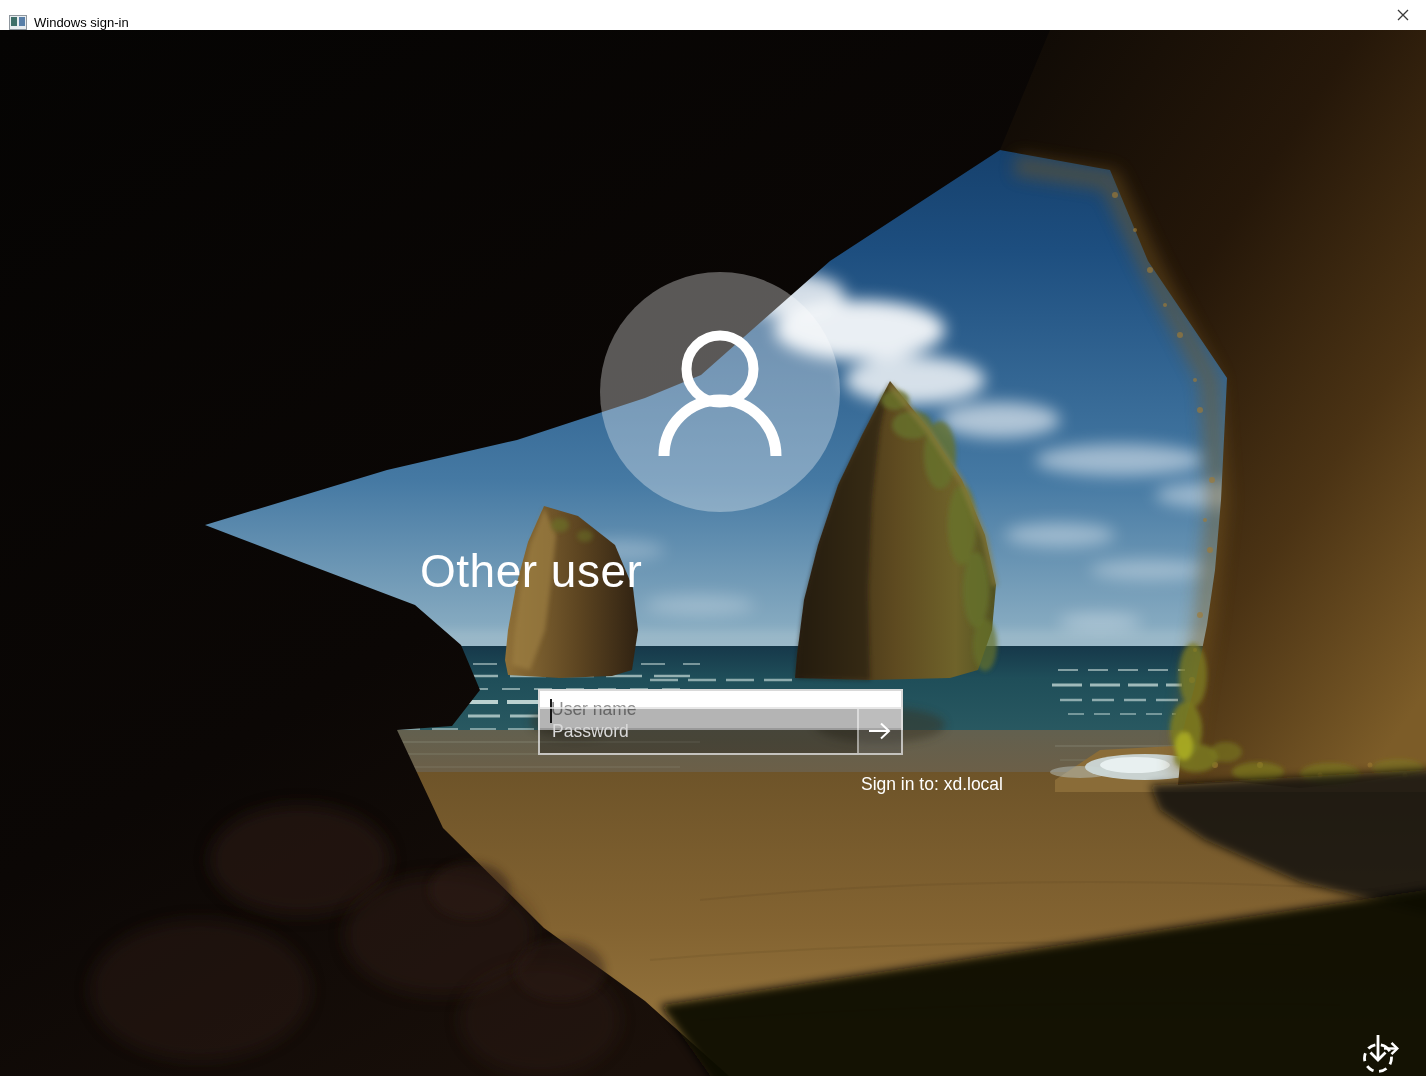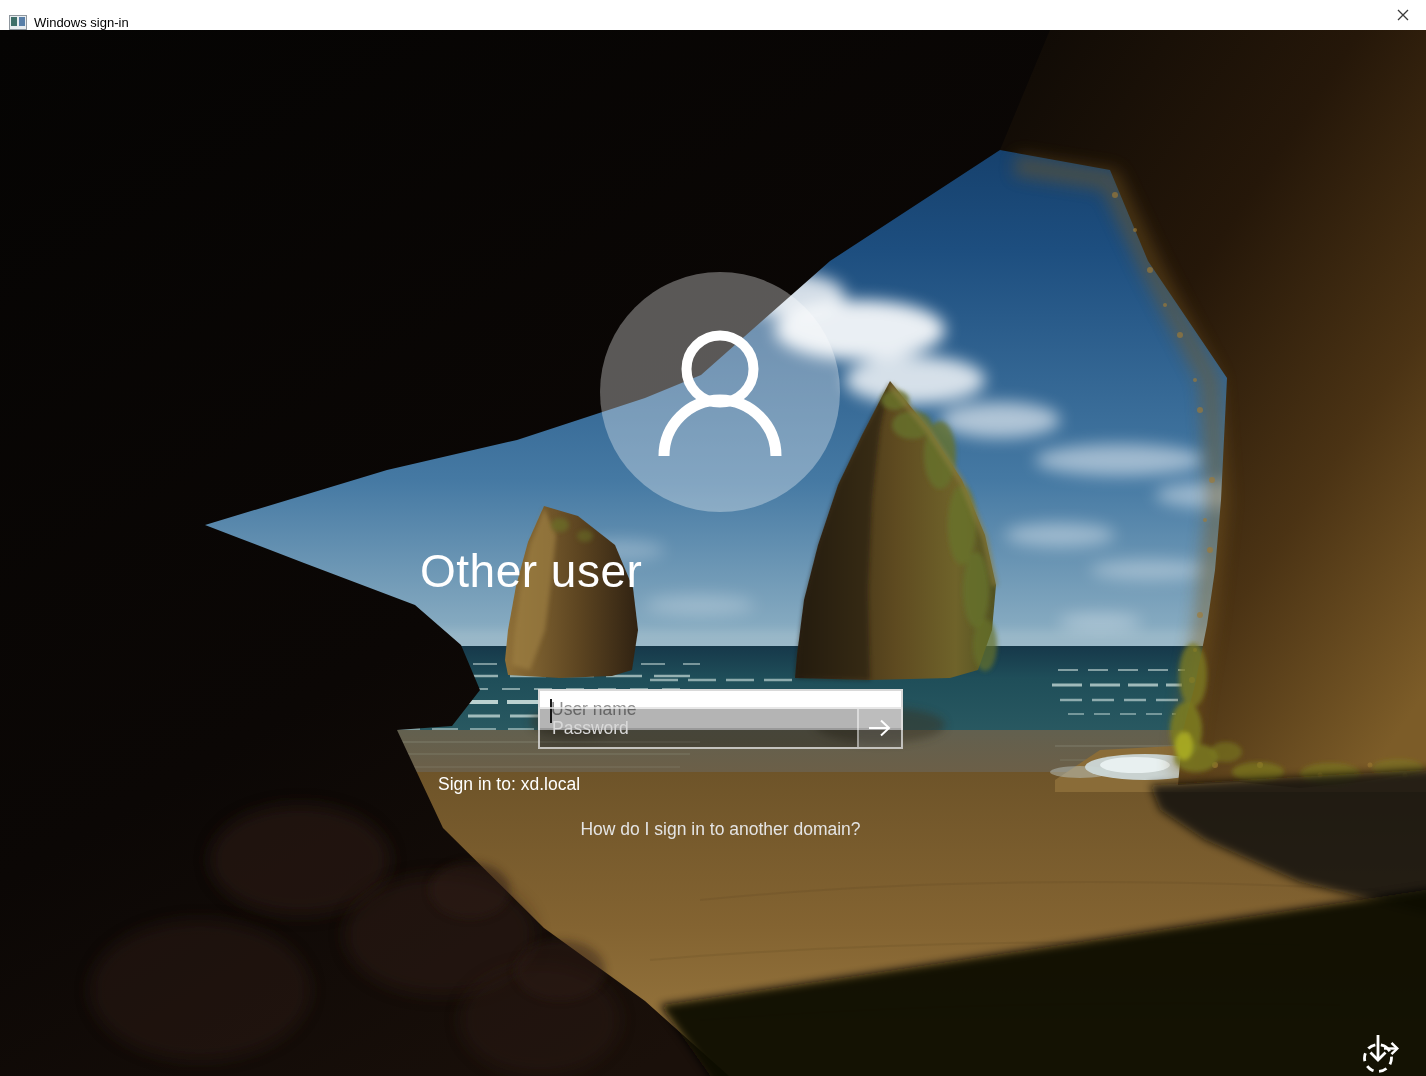--- a/index.html
+++ b/index.html
@@ -38,35 +38,35 @@
   .field{position:absolute;left:538px;width:365px;box-sizing:border-box;}
   .username-wrap{top:611px;height:41px;background:#ffffff;border:2px solid #d9d9d9;margin-top:48px;}
   .username-wrap input{
     width:100%;height:100%;border:none;outline:none;background:transparent;
     font-family:inherit;font-size:17.5px;color:#111;padding:0 10px 0 11px;box-sizing:border-box;
   }
   .username-wrap input::placeholder{color:#8f8f8f;opacity:1;}
   .caret{position:absolute;left:10px;top:8px;width:1.5px;height:24px;background:#1b1b1b;animation:blink 1.1s steps(1) infinite;}
   @keyframes blink{50%{opacity:0;}}
   .password-wrap{
-    top:677px;height:42px;border:2px solid rgba(255,255,255,0.68);
+    top:677px;height:48px;border:2px solid rgba(255,255,255,0.68);
     background:rgba(8,8,8,0.30);display:flex;align-items:stretch;
   }
   .password-wrap input{
     flex:1;min-width:0;border:none;outline:none;background:transparent;
     font-family:inherit;font-size:17.5px;color:#f0f0f0;padding:0 8px 0 12px;
   }
   .password-wrap input::placeholder{color:#d9d9d9;opacity:1;}
   .submit-btn{
     width:44px;flex:0 0 auto;display:flex;align-items:center;justify-content:center;
     background:rgba(255,255,255,0.13);border:none;border-left:2px solid rgba(255,255,255,0.45);
     cursor:pointer;padding:0;
   }
   .sign-in-to{
-    position:absolute;left:438px;top:744px;width:565px;text-align:left;
+    position:absolute;left:438px;top:744px;width:565px;text-align:right;
     color:#ffffff;font-size:17.5px;
   }
   .domain-help{
     position:absolute;left:438px;top:789px;width:565px;text-align:center;
     color:#e4e4e4;font-size:17.5px;cursor:pointer;
   }
   .eoa-btn{
     position:absolute;left:1354px;top:1002px;width:50px;height:44px;background:transparent;border:none;
     display:flex;align-items:center;justify-content:center;cursor:pointer;padding:0;
   }
@@ -299,21 +299,20 @@
       <input type="password" placeholder="Password" style="">
       <button class="submit-btn" aria-label="Submit">
         <svg width="26" height="22" viewBox="0 0 26 22">
           <path d="M2 11 H22 M14 3.5 L22 11 L14 18.5" fill="none" stroke="#ffffff" stroke-width="2"></path>
         </svg>
       </button>
     </div>
 
     <div class="sign-in-to">Sign in to: xd.local</div>
 
-    <div class="domain-help">How do I sign in to another domain?</div>
 
     <button class="eoa-btn" aria-label="Ease of access">
       <svg width="44" height="44" viewBox="0 0 44 44">
         <g fill="none" stroke="#ffffff" stroke-width="2.8">
           <circle cx="21" cy="26" r="13.5" stroke-dasharray="8 5.5" transform="rotate(-64 21 26)"></circle>
           <path d="M21 3 V27"></path>
           <path d="M13.5 20.5 L21 28 L28.5 20.5"></path>
           <path d="M27 16.5 H40" stroke-width="2.4"></path>
           <path d="M34.5 10.8 L40.3 16.5 L34.5 22.2" stroke-width="2.4"></path>
         </g>

